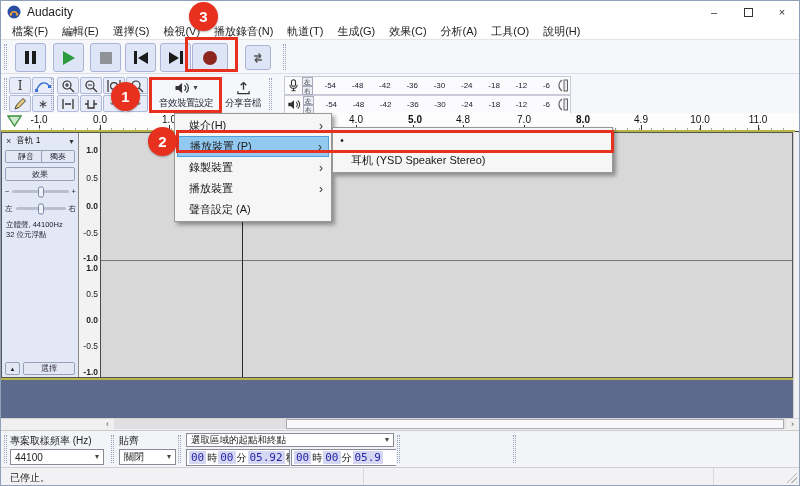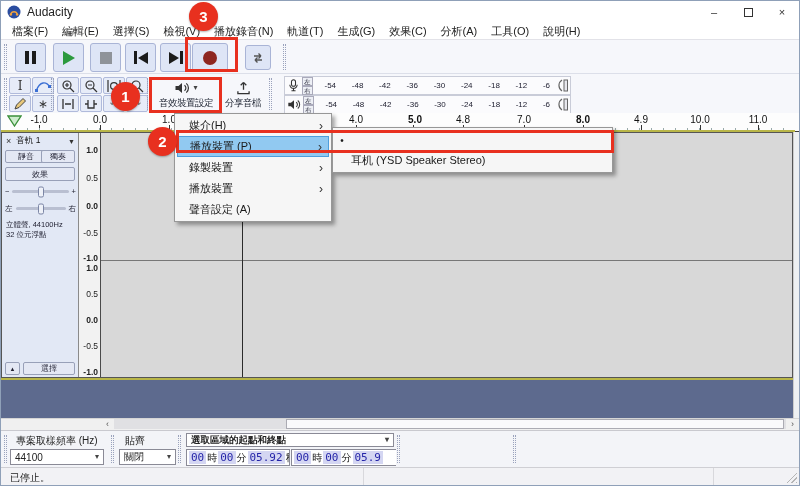--- a/index.html
+++ b/index.html
@@ -78,21 +78,21 @@
   .submenu-item .bullet{width:18px;text-align:center;font-size:10px;}
   
   #vscroll{left:792px;top:131px;width:8px;height:286px;background:#eef0f2;border-left:1px solid #ccc;}
   #hscroll{left:0;top:417px;width:800px;height:12px;background:#f0f0f0;border-top:1px solid #d5d5d5;}
   #htrack{position:absolute;left:113px;top:418px;width:672px;height:10px;background:#e0e0e3;}
   #hthumb{position:absolute;left:285px;top:418px;width:498px;height:10px;background:#f9f9fb;border:1px solid #ababb3;}
   .harrow{position:absolute;top:418px;width:13px;height:10px;font-size:9px;color:#555;display:flex;
           align-items:center;justify-content:center;background:#f0f0f0;}
   
   #selbar{left:0;top:429px;width:798px;height:37px;background:#f3f4f8;border-top:1px solid #c9c9cf;}
-  .slabel{position:absolute;font-size:10px;color:#222;white-space:nowrap;margin-left:6px;}
+  .slabel{position:absolute;font-size:10px;color:#222;white-space:nowrap;}
   .combo{position:absolute;background:#fff;border:1px solid #8a8a96;font-size:10px;color:#222;
          display:flex;align-items:center;padding:0 4px;white-space:nowrap;}
   .combo .caret{margin-left:auto;padding-left:4px;}
   .time{position:absolute;background:#fff;border:1px solid #8a8a96;display:flex;align-items:center;
         font-family:"DejaVu Sans Mono",monospace;font-size:11px;color:#2525a8;padding:0 2px;overflow:hidden;white-space:nowrap;}
   .dg{background:#d4d6f2;padding:0 2px;}
   .tunit{font-family:"Liberation Sans",sans-serif;font-size:10px;color:#111;margin:0 1px;}
   
   #statusbar{left:0;top:466px;width:798px;height:37px;background:#f2f2f5;border-top:1px solid #cfcfd4;}
   .ssep{position:absolute;top:467px;width:1px;height:18px;background:#d8d8dc;}
@@ -406,21 +406,21 @@
     <span>44100</span>
     <span class="caret">▾</span>
   </div>
   <div class="vgrip" style="left:110px;top:4px;height:28px;"></div>
   <div class="slabel" style="left:118px;top:3px;">貼齊</div>
   <div class="combo" style="left:118px;top:18px;width:57px;height:16px;">
     <span>關閉</span>
     <span class="caret">▾</span>
   </div>
   <div class="vgrip" style="left:177px;top:4px;height:28px;"></div>
-  <div class="combo" style="left:185px;top:2px;width:208px;height:14px;font-size:9.5px;font-weight:bold;">
+  <div class="combo" style="left:185px;top:2px;width:208px;height:14px;font-size:9.5px;">
     <span>選取區域的起點和終點</span>
     <span class="caret">▾</span>
   </div>
   <div class="time" style="left:185px;top:18px;width:104px;height:17px;">
     <span class="dg">00</span>
     <span class="tunit">時</span>
     <span class="dg">00</span>
     <span class="tunit">分</span>
     <span class="dg">05.92</span>
     <span class="tunit">秒</span>

